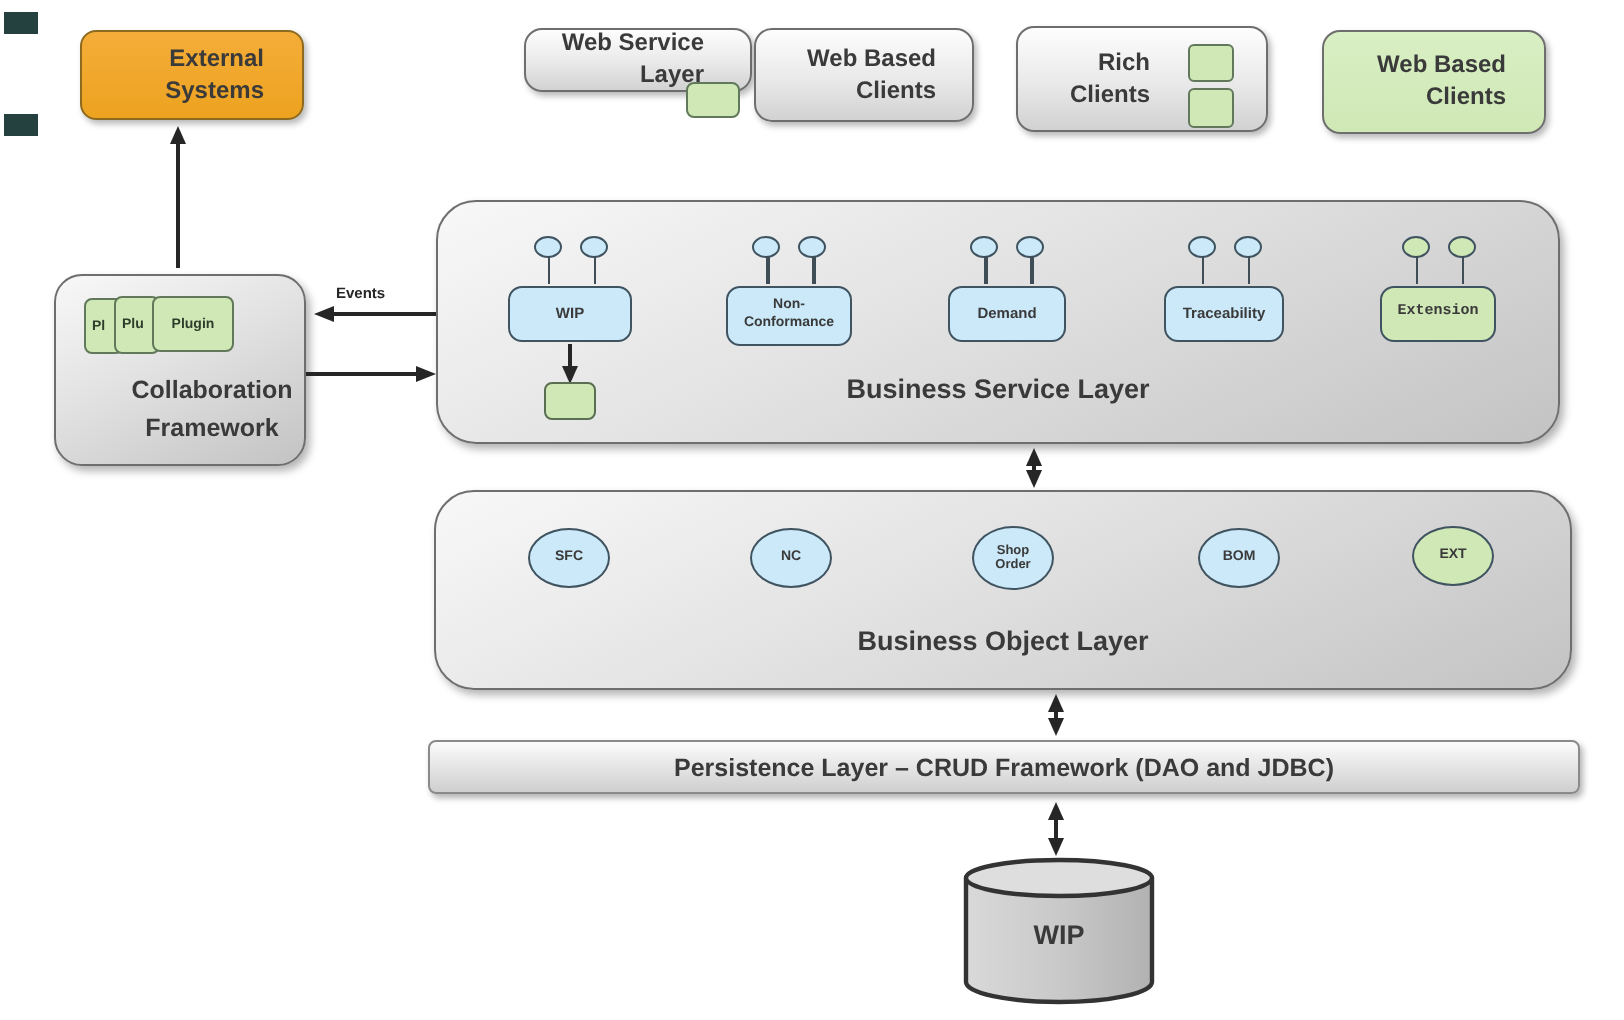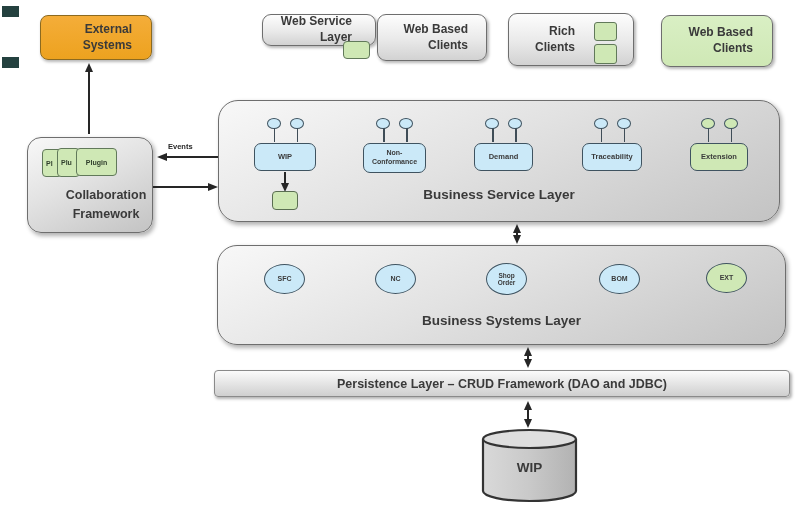--- a/index.html
+++ b/index.html
@@ -144,42 +144,42 @@
       </div>
     <div class="svc-box">Demand</div>
   </div>
   <div class="svc" style="left:582px;top:118px;width:60px;">
     <div class="lolli-row">
         <span class="lolli"></span>
         <span class="lolli"></span>
       </div>
     <div class="svc-box">Traceability</div>
   </div>
-  <div class="svc" style="left:690px;top:118px;width:58px;">
+  <div class="svc" style="left:690px;top:118px;width:58px;font-family:Liberation Mono, monospace;">
     <div class="lolli-row">
         <span class="lolli green"></span>
         <span class="lolli green"></span>
       </div>
     <div class="svc-box green">Extension</div>
   </div>
 
   <div>
     <div class="vline" style="left:284px;top:172px;height:13px;"></div>
     <div class="head-down" style="left:280.5px;top:183px;"></div>
   </div>
   <div class="chip" style="left:272px;top:191px;width:26px;height:19px;border-color:#5a6e52;"></div>
 
   <div>
     <div class="vline" style="left:516px;top:229px;height:10px;"></div>
     <div class="head-up" style="left:512.5px;top:224px;"></div>
     <div class="head-down" style="left:512.5px;top:235px;"></div>
   </div>
 
   <div class="layer" style="left:217px;top:245px;width:569px;height:100px;">
-    <div class="layer-label" style="top:67px;">Business Systems Layer</div>
+    <div class="layer-label" style="top:67px;">Business Object Layer</div>
   </div>
   <div class="ellipse" style="left:264px;top:264px;">SFC</div>
   <div class="ellipse" style="left:375px;top:264px;">NC</div>
   <div class="ellipse" style="left:486px;top:263px;height:32px;font-size:6.5px;">
     <span style="width:26px;">Shop Order</span>
   </div>
   <div class="ellipse" style="left:599px;top:264px;">BOM</div>
   <div class="ellipse green" style="left:706px;top:263px;">EXT</div>
 
   <div>

